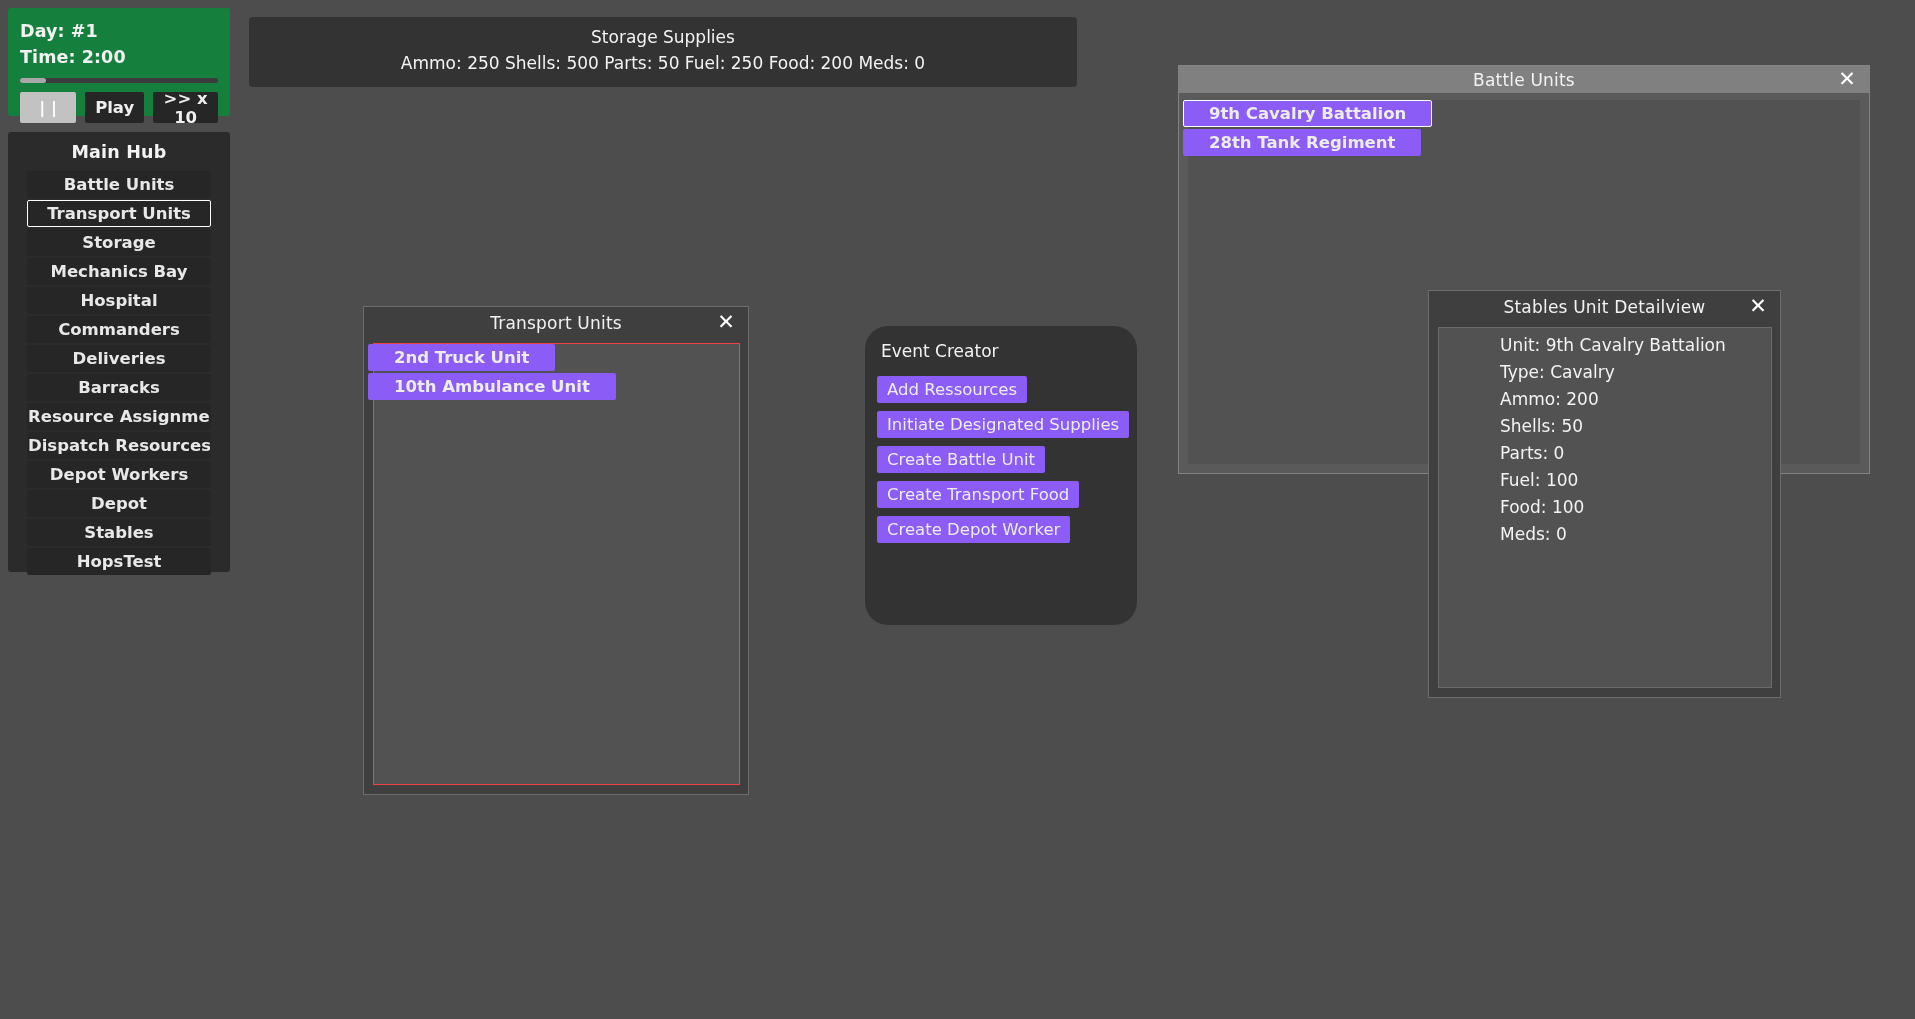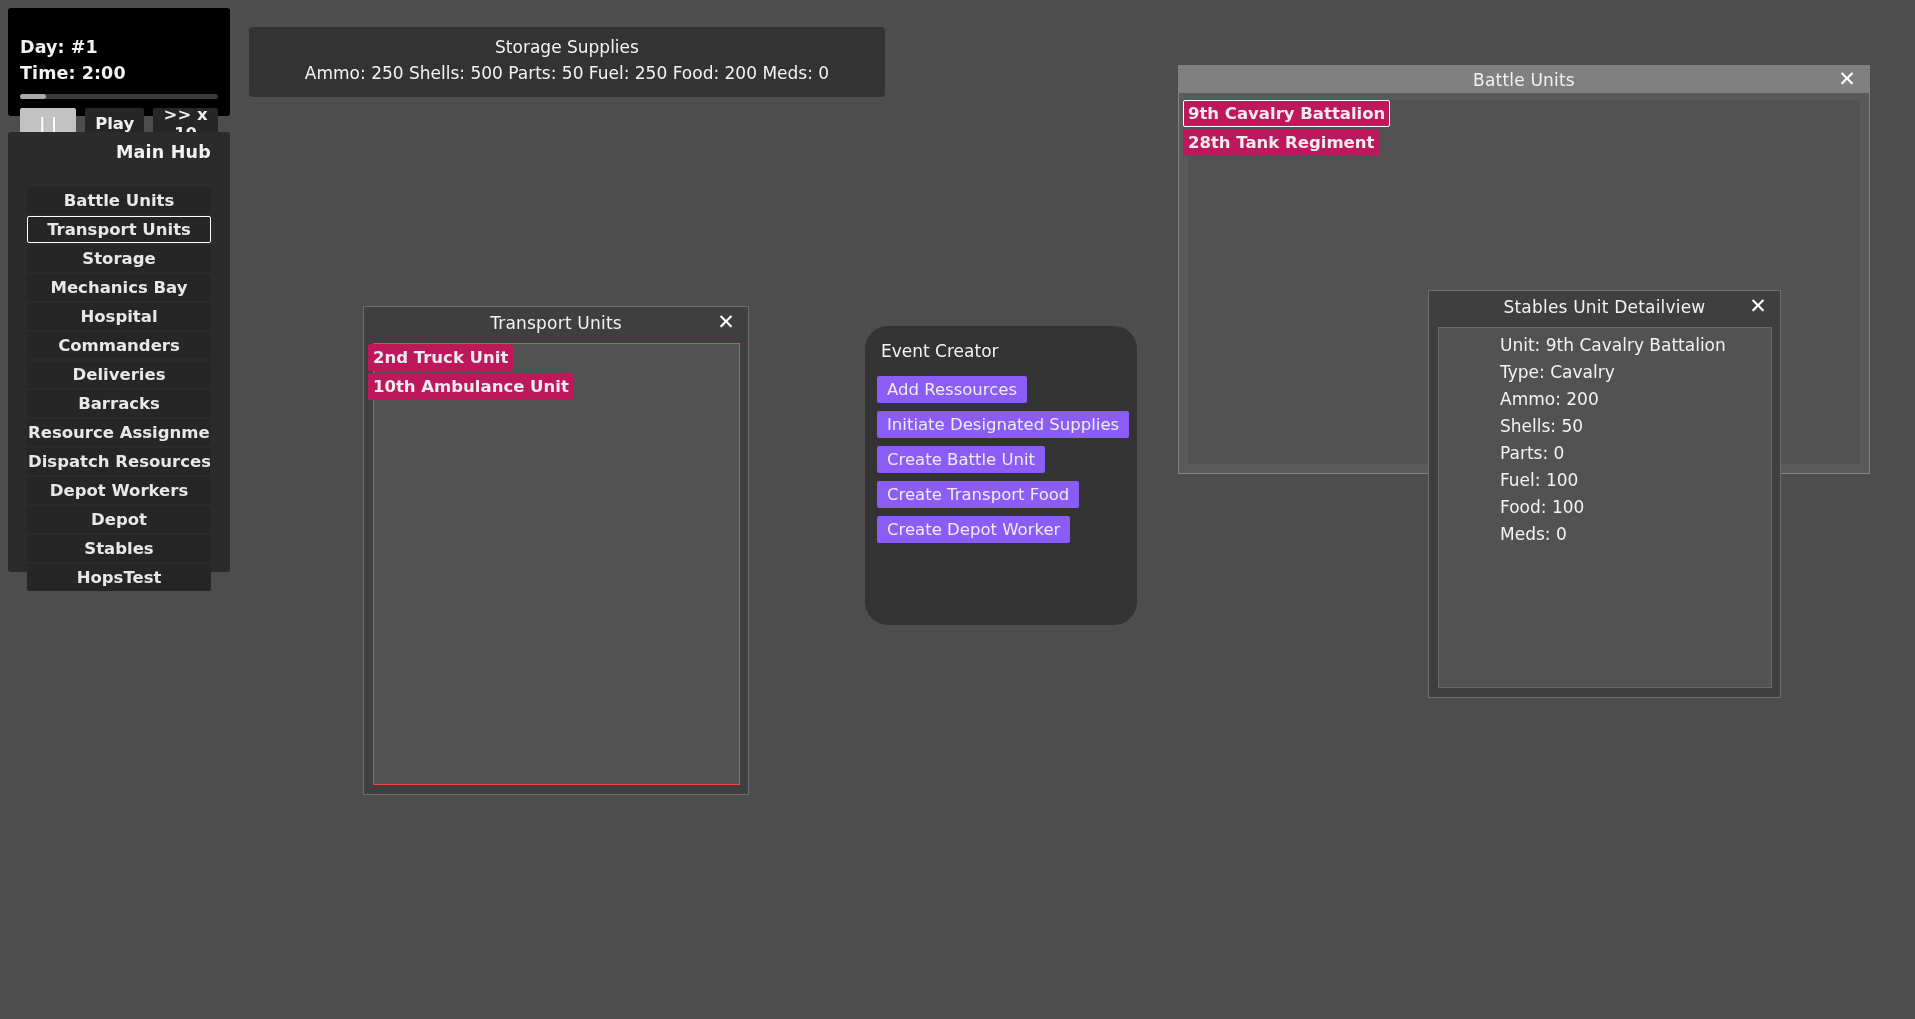--- a/index.html
+++ b/index.html
@@ -26,23 +26,23 @@
     box-sizing: border-box;
     border-radius: 23px;
   }
 
   
   #time-panel {
     left: 8px;
     top: 8px;
     width: 222px;
     height: 108px;
-    background: #000000;
+    background: #15803d;
     border-radius: 3px;
-    padding: 26px 12px 0 12px;
+    padding: 10px 12px 0 12px;
   }
   .time-line {
     color: #f2f2f2;
     font-size: 17.5px;
     line-height: 26px;
     font-weight: 700;
     letter-spacing: .1px;
   }
   #time-slider {
     position: relative;
@@ -92,22 +92,22 @@
     height: 440px;
     background: #2b2b2b;
     border-radius: 3px;
     padding: 10px 19px 12px 19px;
     box-sizing: border-box;
   }
   #main-hub-title {
     color: #f3f3f3;
     font-size: 17.5px;
     font-weight: 700;
-    text-align: right;
-    margin-bottom: 25px;
+    text-align: center;
+    margin-bottom: 9px;
     letter-spacing: .2px;
   }
   .hub-item {
     display: block;
     width: 100%;
     box-sizing: border-box;
     background: #262626;
     color: #e8e8e8;
     font-size: 16.5px;
     font-weight: 700;
@@ -121,30 +121,29 @@
     padding: 0;
     white-space: nowrap;
     overflow: hidden;
   }
   .hub-item.selected { border: 1px solid #ffffff; }
 
   
   #storage-supplies {
     left: 249px;
     top: 17px;
-    width: 636px;
+    width: 828px;
     height: 70px;
     background: #333333;
     border-radius: 4px;
     display: flex;
     flex-direction: column;
     align-items: center;
     padding-top: 8px;
     box-sizing: border-box;
-    margin-top: 10px;
   }
   #storage-title {
     color: #f3f3f3;
     font-size: 17px;
     font-weight: 400;
     line-height: 24px;
   }
   #storage-values {
     color: #f3f3f3;
     font-size: 17px;
@@ -185,27 +184,27 @@
     font-weight: 700;
     line-height: 1;
     font-family: "DejaVu Sans", sans-serif;
   }
   .win-body {
     box-sizing: border-box;
     position: relative;
   }
   .unit-btn {
     display: inline-block;
-    background: #be185d;
+    background: #8b5cf6;
     color: #ededed;
     font-size: 16.5px;
     font-weight: 700;
     border: 1px solid transparent;
     border-radius: 2px;
-    padding: 3px 4px;
+    padding: 3px 25px;
     margin: 0;
     font-family: "DejaVu Sans", sans-serif;
     white-space: nowrap;
     text-align: center;
   }
   .unit-btn.selected { border: 1px solid #ffffff; }
 
   
   #battle-units-window {
     left: 1178px;

